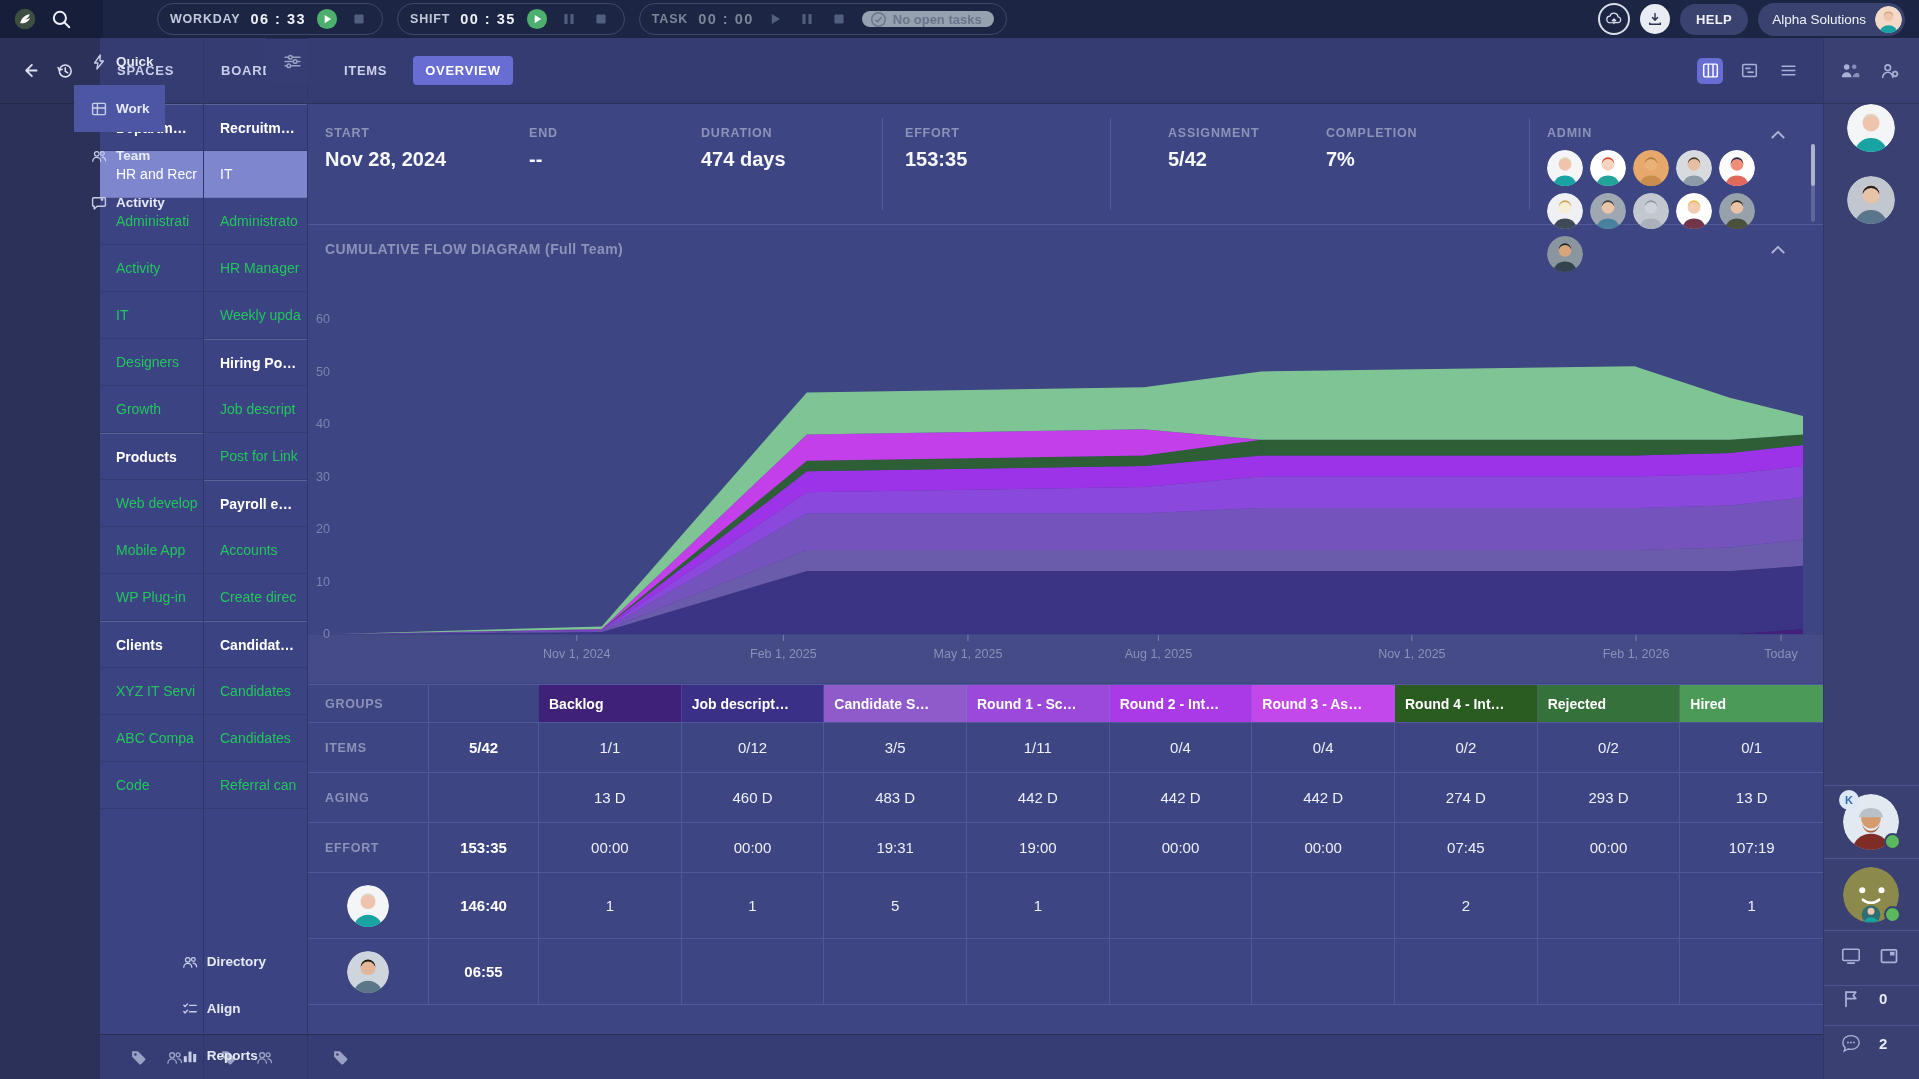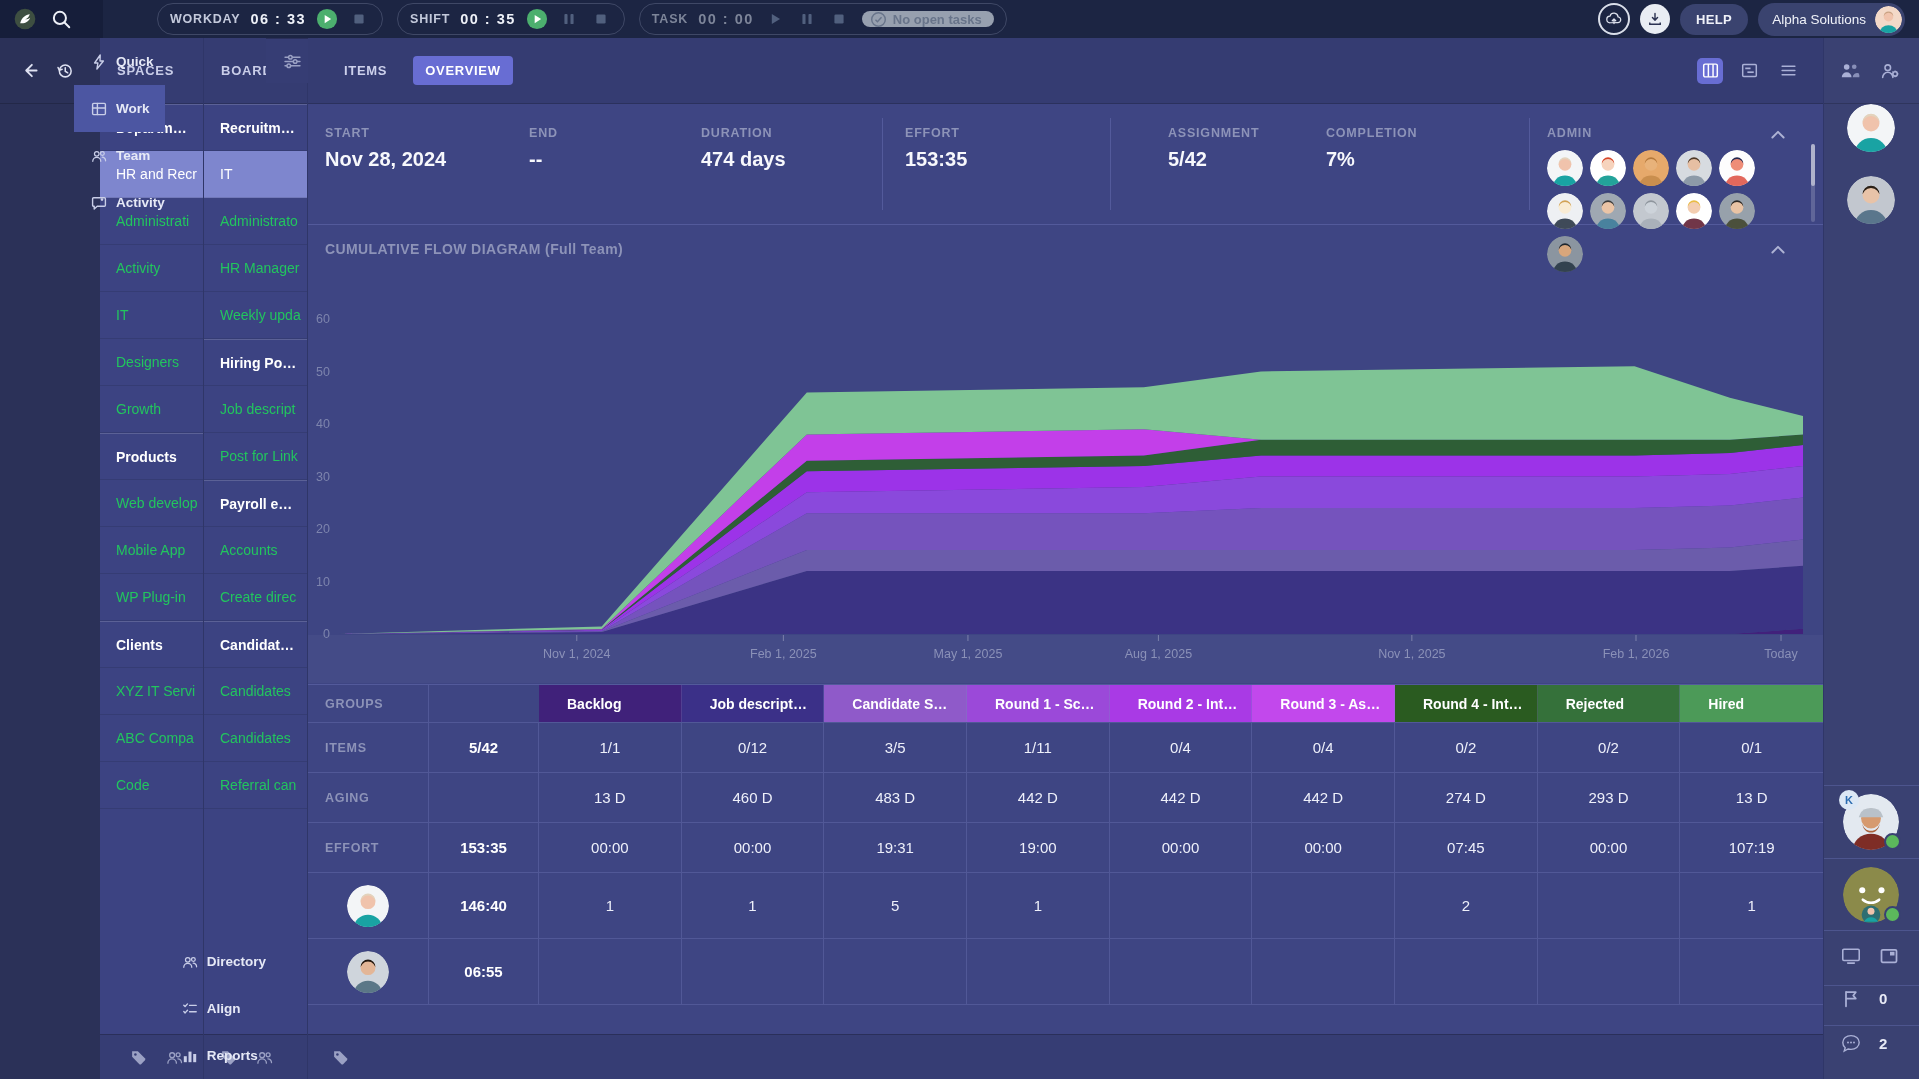--- a/index.html
+++ b/index.html
@@ -84,21 +84,21 @@
   #cfd-svg{position:absolute;left:0;top:39px;}
 
   
   .trow{display:grid;grid-template-columns:121px 110px repeat(9,1fr);box-sizing:border-box;}
   .trow>div{border-right:1px solid rgba(125,132,200,.30);display:flex;align-items:center;justify-content:center;box-sizing:border-box;overflow:hidden;}
   .trow>div:last-child{border-right:none;}
   .trow>.rlabel{justify-content:flex-start;padding-left:17px;font-size:12.5px;font-weight:700;letter-spacing:.7px;color:#8d93b8;}
   .trow{border-bottom:1px solid rgba(125,132,200,.30);}
   .groups-row{height:38px;}
   .groups-row>.nobord{border-right:none;}
-  .chip{justify-content:flex-start !important;padding-left:28px;font-size:14px;font-weight:700;color:#fff;white-space:nowrap;}
+  .chip{justify-content:flex-start !important;padding-left:10px;font-size:14px;font-weight:700;color:#fff;white-space:nowrap;}
   .data-row{height:50px;}
   .cell{font-size:15px;color:#eef0fa;}
   .total{font-size:15px;font-weight:700;color:#fff;}
   #assigners-header{height:38px;display:flex;align-items:center;position:relative;border-bottom:1px solid rgba(125,132,200,.30);}
   #assigners-header .rlabel{padding-left:17px;font-size:12.5px;font-weight:700;letter-spacing:.7px;color:#8d93b8;}
   .assign-row{height:66px;}
   .assign-row .avatar{width:42px;height:42px;}
   #main .bottombar{margin-top:auto;padding-left:24px;}
 
   

